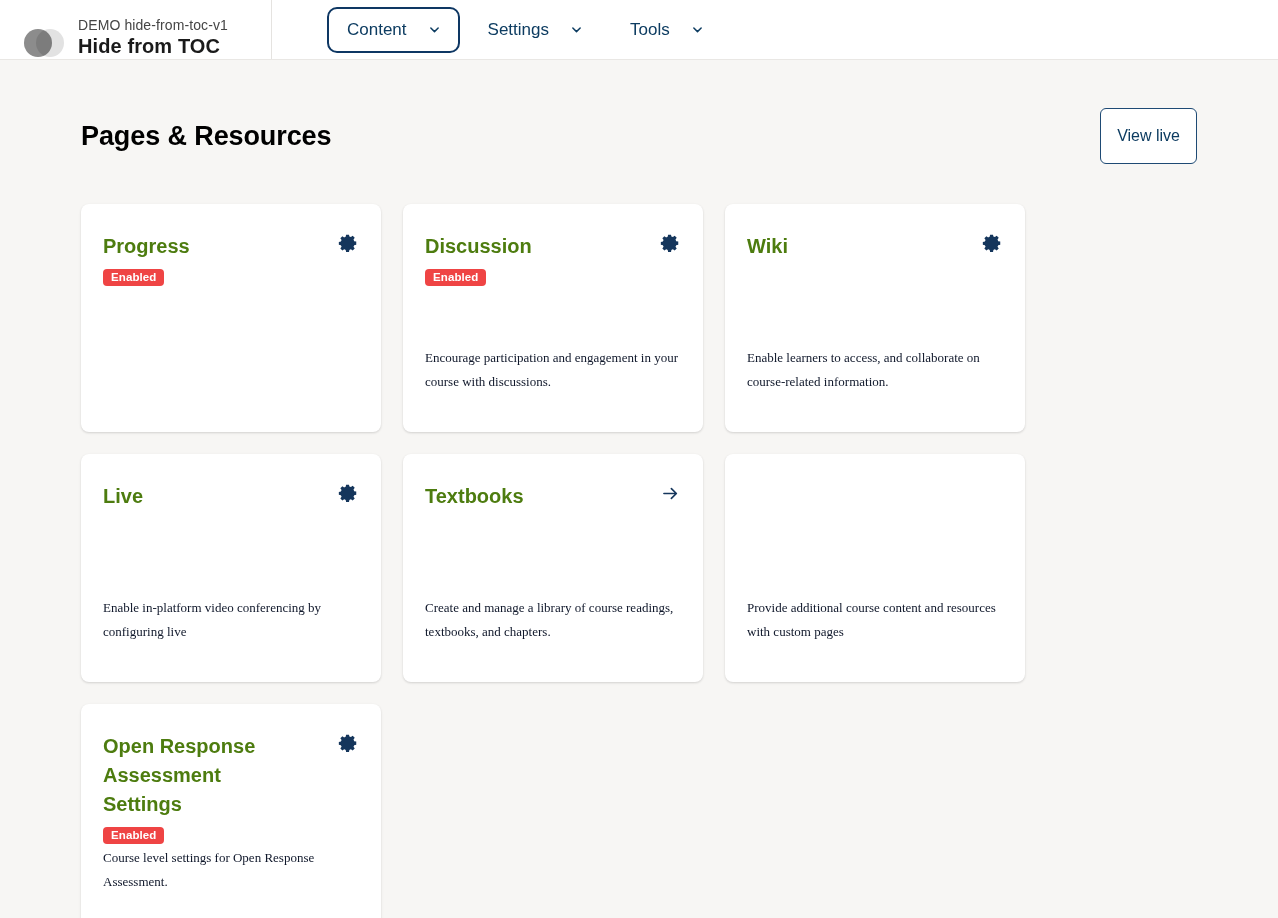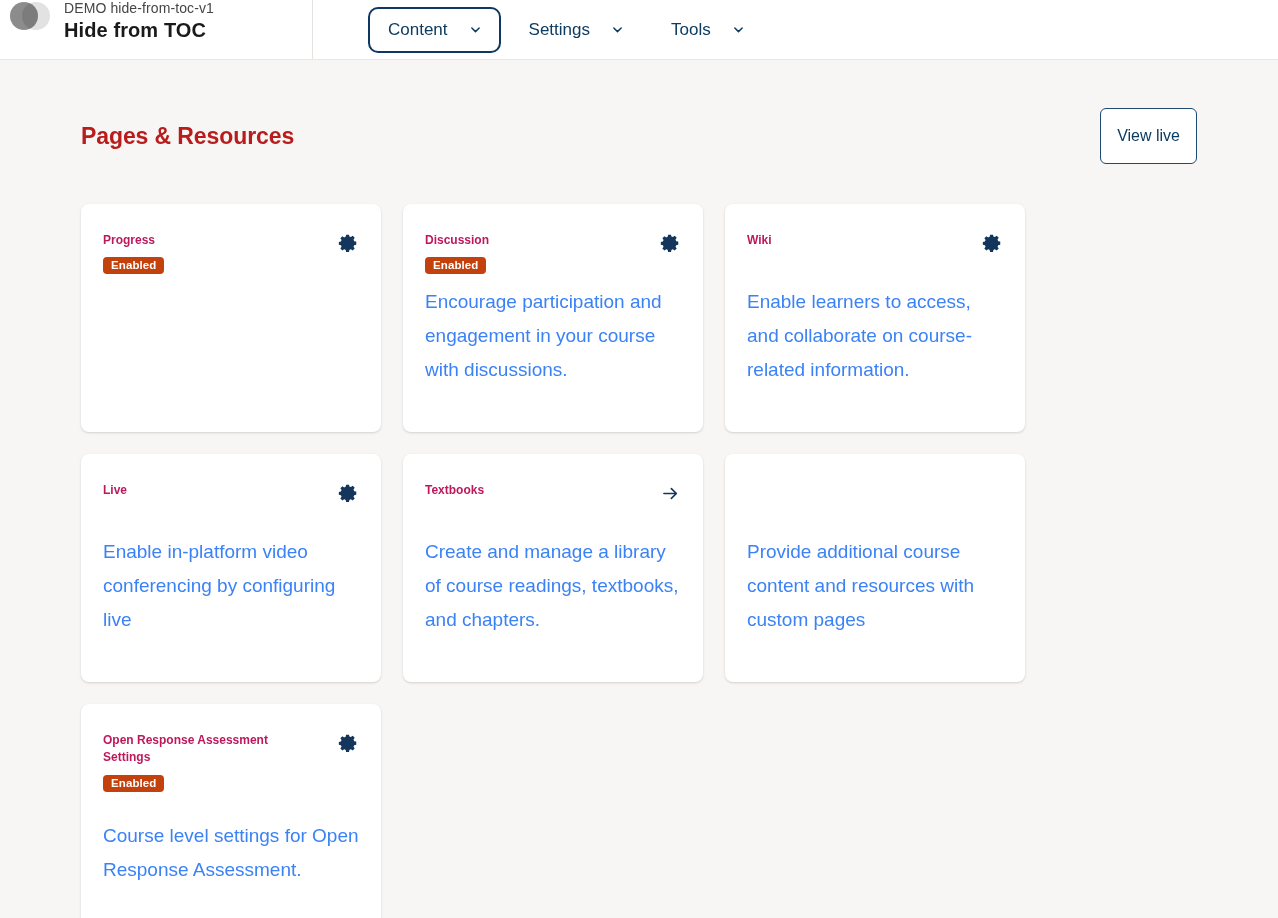--- a/index.html
+++ b/index.html
@@ -16,24 +16,24 @@
   
   .header {
     position: relative;
     height: 60px;
     background: #ffffff;
     display: flex;
     align-items: stretch;
     border-bottom: 1px solid #e9e7e4;
   }
   .brand-block {
-    width: 313px;
-    display: flex;
-    align-items: flex-start;
-    padding-left: 10px;
+    width: 272px;
+    display: flex;
+    align-items: flex-end;
+    padding-left: 24px;
     border-right: 1px solid #e5e3e0;
   }
   .logo {
     position: relative;
     width: 40px; height: 32px;
     flex: 0 0 auto;
     margin-right: 14px;
   }
   .logo .c1, .logo .c2 {
     position: absolute;
@@ -91,23 +91,23 @@
     overflow: hidden;
   }
   .page-head {
     display: flex;
     align-items: center;
     justify-content: space-between;
     padding-top: 48px;
     padding-bottom: 0;
   }
   .page-title {
-    font-size: 23px;
+    font-size: 27px;
     font-weight: bold;
-    color: #b91c1c;
+    color: #000000;
     letter-spacing: -.1px;
     margin: 0;
   }
   .view-live {
     font-size: 16px;
     color: #0d3c61;
     background: #fff;
     border: 1px solid #1e4a74;
     border-radius: 6px;
     padding: 18px 16px;
@@ -132,43 +132,44 @@
     flex-direction: column;
     overflow: hidden;
   }
   .card-top {
     display: flex;
     align-items: flex-start;
     justify-content: space-between;
     gap: 10px;
   }
   .card-title {
-    font-size: 12px;
+    font-size: 20px;
     font-weight: bold;
-    color: #be185d;
+    color: #4d7c0f;
     line-height: 1.45;
     margin: 0;
     max-width: 200px;
   }
   .badge {
     display: inline-block;
     margin-top: 8px;
-    background: #c2410c;
+    background: #ef4444;
     color: #ffffff;
     font-size: 11.5px;
     font-weight: bold;
     border-radius: 4px;
     padding: 2px 8px 3px 8px;
     letter-spacing: .1px;
   }
   .card-desc {
     margin-top: auto;
-    font-size: 19px;
-    color: #3b82f6;
+    font-size: 13px;
+    color: #0f172a;
     line-height: 1.79;
+    font-family: Liberation Serif, serif;
   }
   .icon-btn {
     flex: 0 0 auto;
     width: 22px; height: 22px;
     display: inline-flex;
     align-items: center;
     justify-content: center;
     cursor: pointer;
     background: transparent;
     border: none;

